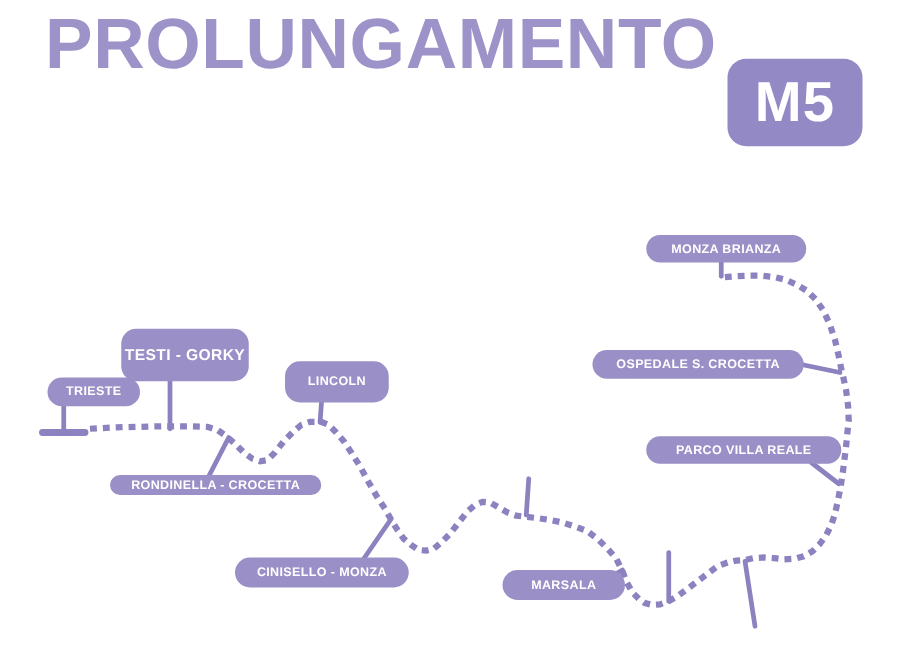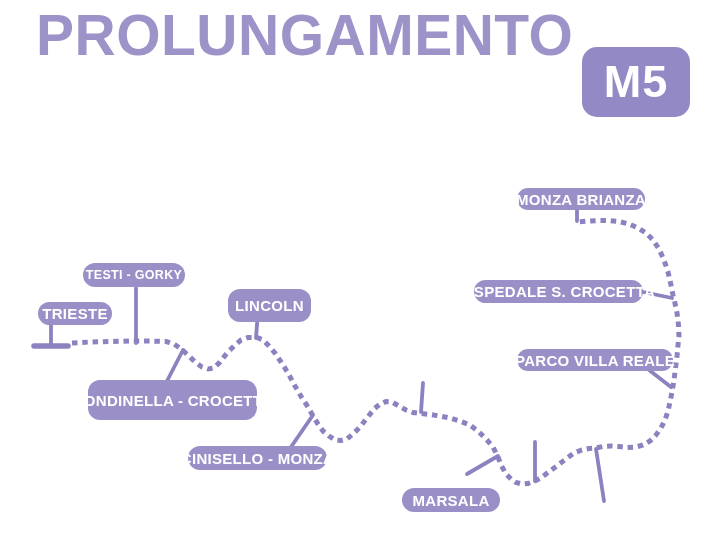--- a/index.html
+++ b/index.html
@@ -36,21 +36,21 @@
   }
   .route-svg{
     position:absolute;left:0;top:0;width:727px;height:536px;
   }
   .station{
     position:absolute;
     background:#9a8fc6;
     border-radius:12px;
     color:#ffffff;
     font-weight:bold;
-    font-size:15px;
+    font-size:10px;
     letter-spacing:0.3px;
     display:flex;align-items:center;justify-content:center;
     white-space:nowrap;
     z-index:2;
   }
   .station.lg{font-size:12.5px;}
 </style>
 </head>
 <body>
 
@@ -85,22 +85,22 @@
     <line x1="423" y1="383" x2="421" y2="412" stroke="#8c82c0" stroke-width="3.8" stroke-linecap="round"></line>
     <line x1="498" y1="456" x2="467" y2="474" stroke="#8c82c0" stroke-width="3.8" stroke-linecap="round"></line>
     <line x1="535" y1="442" x2="535" y2="481" stroke="#8c82c0" stroke-width="3.8" stroke-linecap="round"></line>
     <line x1="596" y1="449" x2="604" y2="501" stroke="#8c82c0" stroke-width="3.8" stroke-linecap="round"></line>
     <line x1="649" y1="370" x2="671" y2="387" stroke="#8c82c0" stroke-width="3.8" stroke-linecap="round"></line>
     <line x1="643" y1="292" x2="672" y2="298" stroke="#8c82c0" stroke-width="3.8" stroke-linecap="round"></line>
     <line x1="577" y1="209" x2="577" y2="221" stroke="#8c82c0" stroke-width="3.8" stroke-linecap="round"></line>
   </svg>
 
   <div class="station" style="left:38px;top:302px;width:74px;height:23px">TRIESTE</div>
-  <div class="station lg" style="left:83px;top:263px;width:102px;height:24px">TESTI - GORKY</div>
-  <div class="station" style="left:88px;top:380px;width:169px;height:40px">RONDINELLA - CROCETTA</div>
+  <div class="station lg" style="left:97px;top:263px;width:102px;height:42px">TESTI - GORKY</div>
+  <div class="station" style="left:88px;top:380px;width:169px;height:16px">RONDINELLA - CROCETTA</div>
   <div class="station" style="left:228px;top:289px;width:83px;height:33px">LINCOLN</div>
   <div class="station" style="left:188px;top:446px;width:139px;height:24px">CINISELLO - MONZA</div>
-  <div class="station" style="left:402px;top:488px;width:98px;height:24px">MARSALA</div>
+  <div class="station" style="left:402px;top:456px;width:98px;height:24px">MARSALA</div>
   <div class="station" style="left:517px;top:349px;width:156px;height:22px">PARCO VILLA REALE</div>
   <div class="station" style="left:474px;top:280px;width:169px;height:23px">OSPEDALE S. CROCETTA</div>
   <div class="station" style="left:517px;top:188px;width:128px;height:22px">MONZA BRIANZA</div>
 
 </div>
 
 </body></html>

